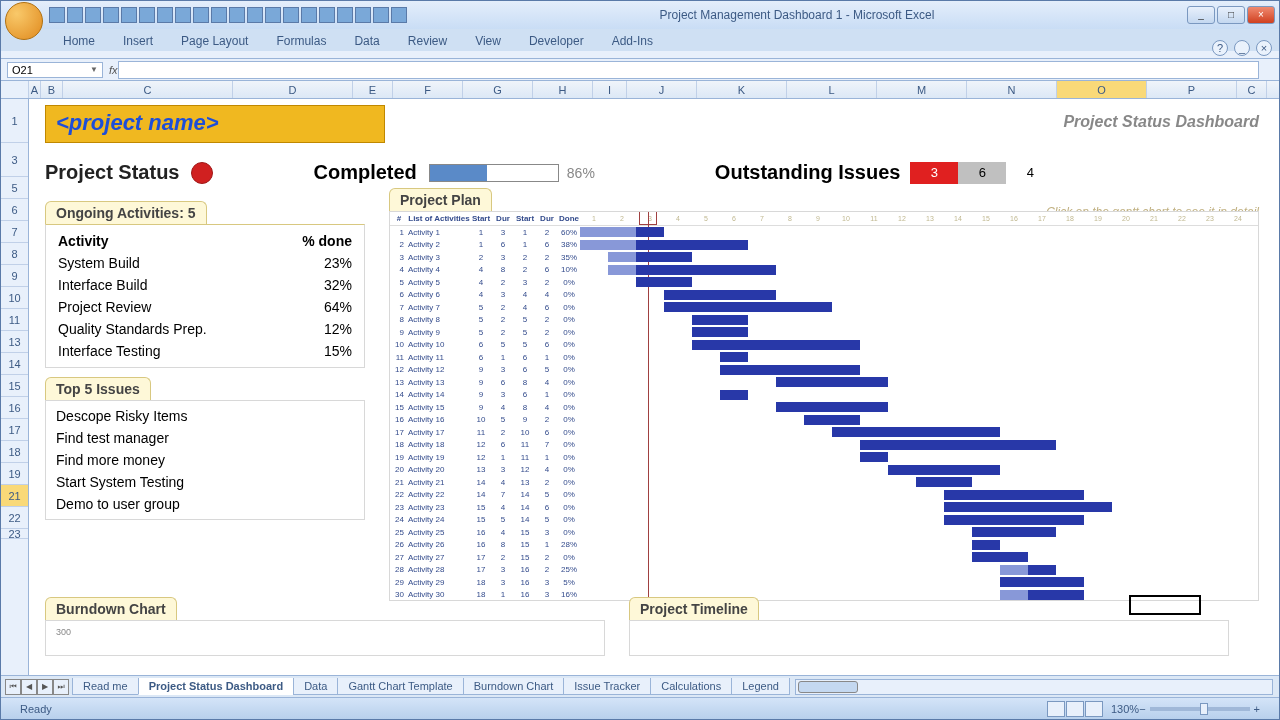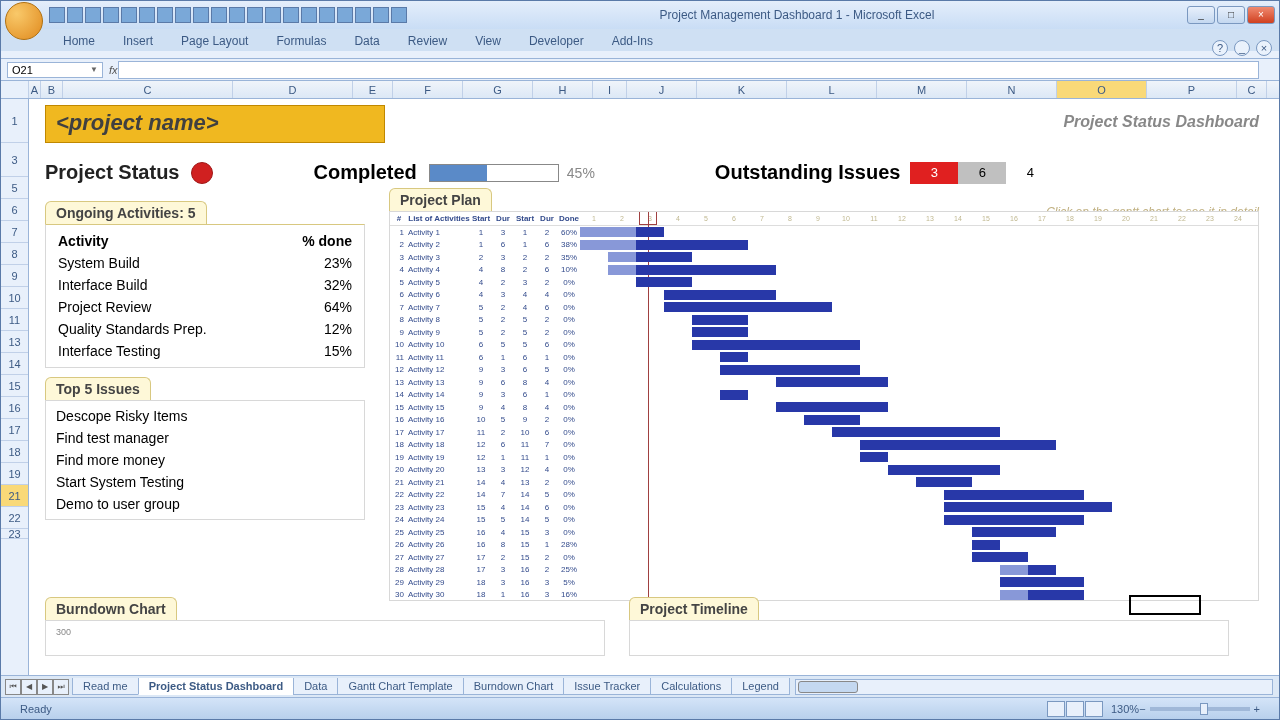--- a/index.html
+++ b/index.html
@@ -38,21 +38,21 @@
 
 
 .grid-area { flex: 1; display: flex; overflow: hidden; background: #fff; }
 .row-headers { width: 28px; background: #e8f0fb; display: flex; flex-direction: column; border-right: 1px solid #9ab4d8; }
 .row-headers div { border-bottom: 1px solid #c0d0e8; text-align: center; color: #3c5a84; font-size: 11px; }
 .row-headers .sel { background: #f9d978; }
 
 .sheet { flex: 1; position: relative; background: #fff; }
 
 
-.proj-name { position: absolute; left: 16px; top: 6px; width: 340px; height: 38px; background: #f0b820; border: 1px solid #c08800; font-size: 22px; font-style: italic; font-weight: bold; color: #404040; padding: 4px 10px; }
+.proj-name { position: absolute; left: 16px; top: 6px; width: 340px; height: 38px; background: #f0b820; border: 1px solid #c08800; font-size: 22px; font-style: italic; font-weight: bold; color: #1d4ed8; padding: 4px 10px; }
 .dash-title { position: absolute; right: 20px; top: 14px; font-size: 16px; font-style: italic; font-weight: bold; color: #888; }
 
 .status-row { position: absolute; left: 16px; top: 62px; width: 1200px; display: flex; align-items: center; }
 .status-label { font-size: 20px; font-weight: bold; color: #222; margin-right: 12px; }
 .status-dot { width: 22px; height: 22px; border-radius: 50%; background: #d02020; border: 1px solid #a01818; }
 .completed-label { font-size: 20px; font-weight: bold; margin-left: 100px; margin-right: 12px; }
 .progress { width: 130px; height: 18px; border: 1px solid #888; display: flex; }
 .progress .fill { background: #5a8ac8; }
 .progress .empty { background: #fff; flex: 1; }
 .pct-text { margin-left: 8px; color: #888; font-size: 14px; }
@@ -239,21 +239,21 @@
       <div class="dash-title">Project Status Dashboard</div>
 
       <div class="status-row">
         <span class="status-label">Project Status</span>
         <span class="status-dot"></span>
         <span class="completed-label">Completed</span>
         <div class="progress">
           <div class="fill" id="prog-fill" style="width: 45%;"></div>
           <div class="empty"></div>
         </div>
-        <span class="pct-text">45%</span>
+        <span class="pct-text">86%</span>
         <span class="issues-label">Outstanding Issues</span>
         <span class="issue-box issue-red">3</span>
         <span class="issue-box issue-gray">6</span>
         <span class="issue-box issue-white">4</span>
       </div>
 
       <div class="panel ongoing">
         <div class="panel-header">Ongoing Activities: 5</div>
         <div class="panel-body">
           <table>

